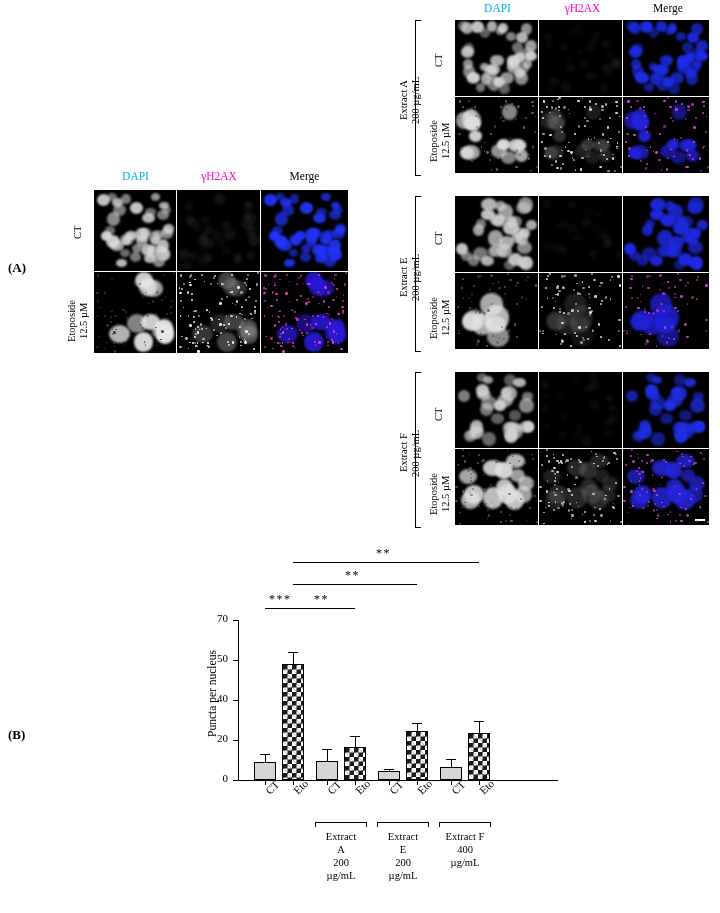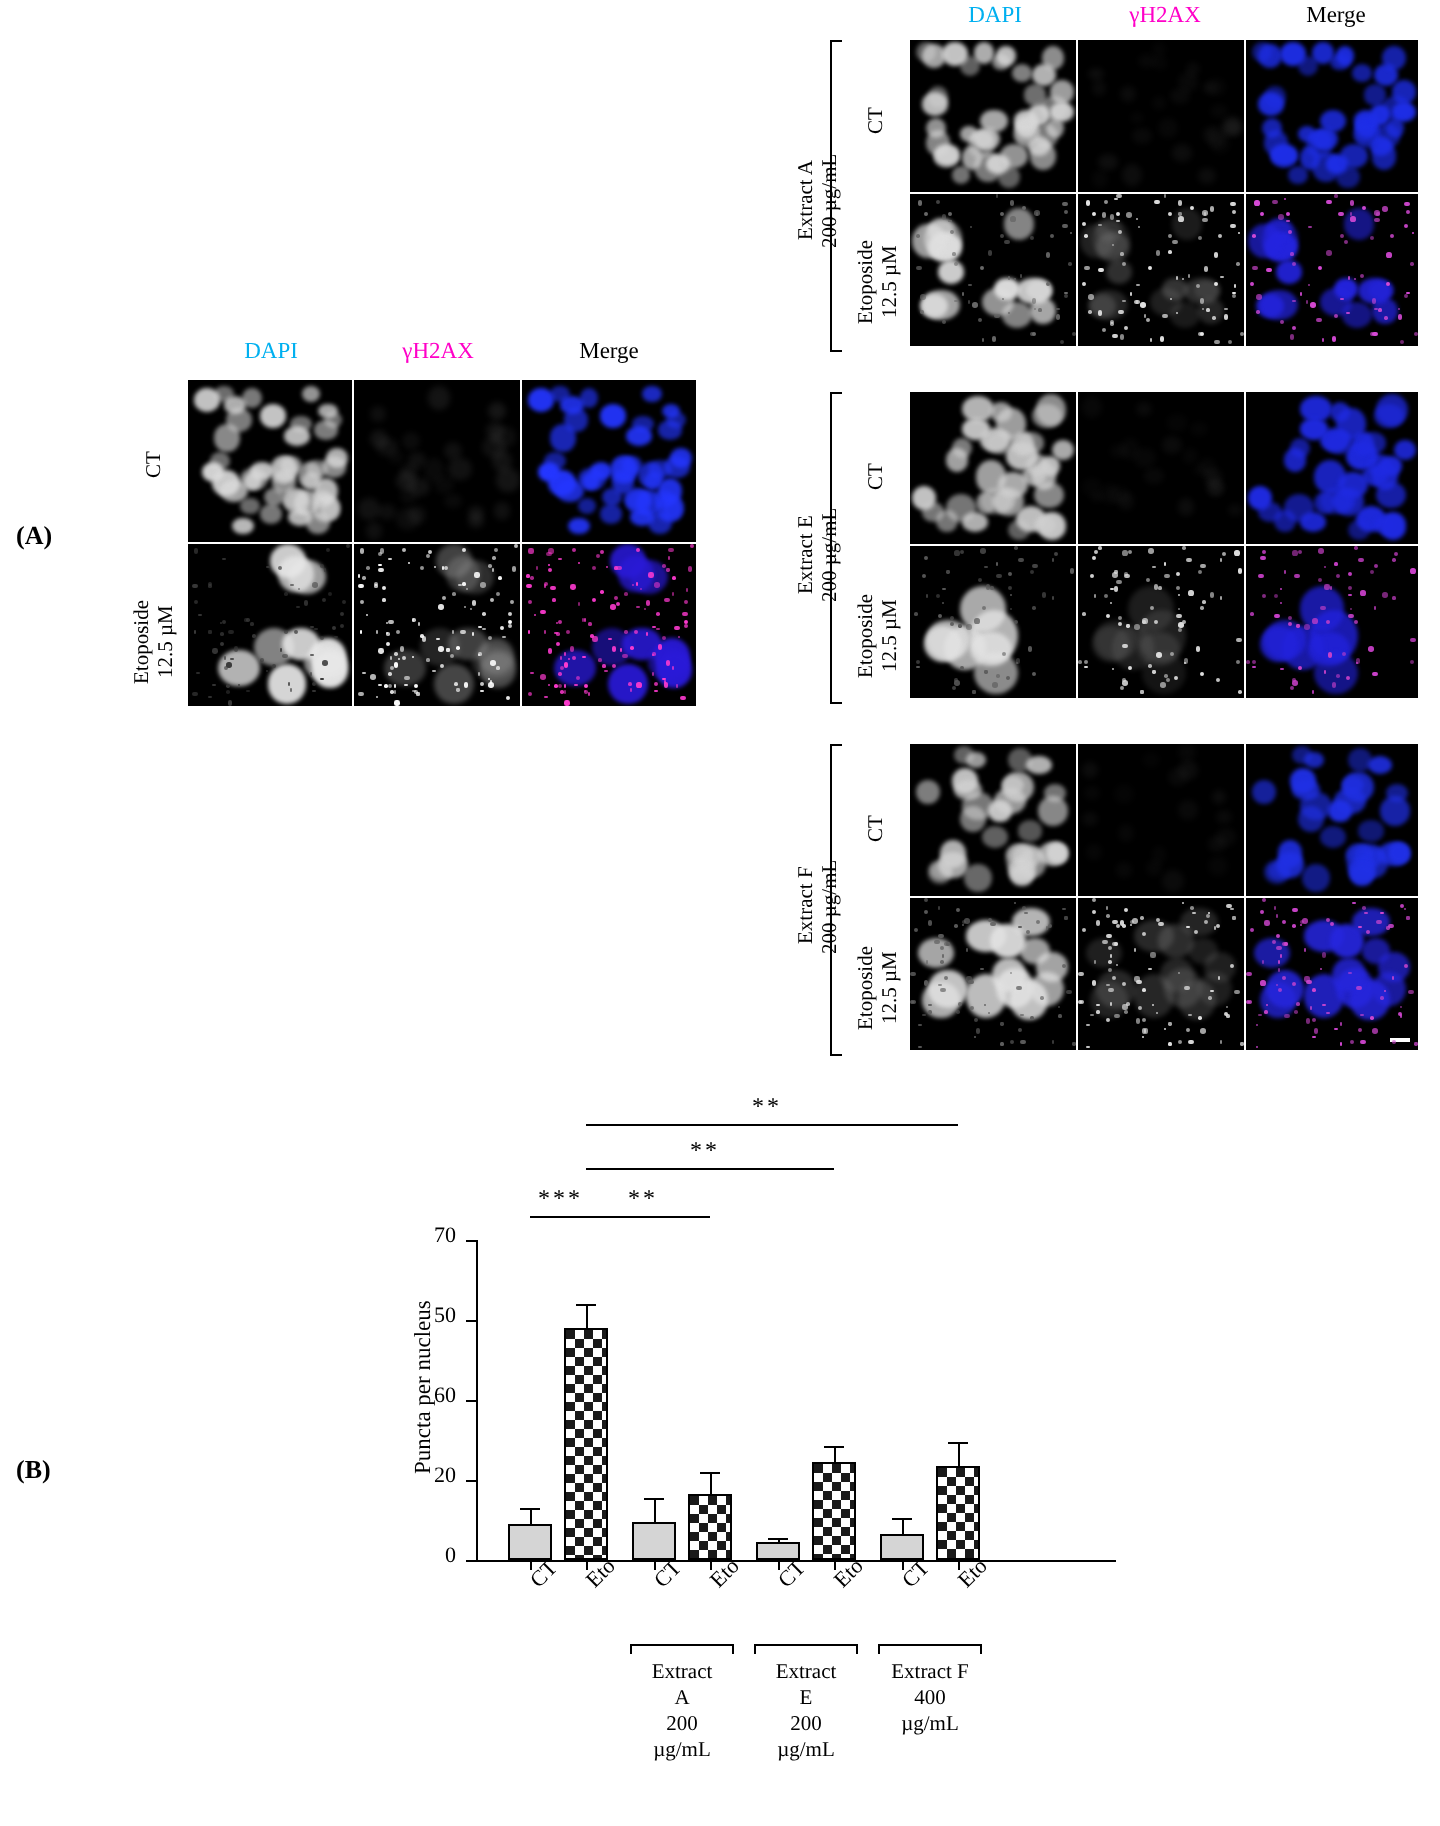--- a/index.html
+++ b/index.html
@@ -1824,21 +1824,21 @@
 <div id="chart-area">
   <div class="ylabel" style="left:6px; top:62px; height:120px;">Puncta per nucleus</div>
   <div id="chart-plot" style="position:absolute; left:0; top:0; width:400px; height:350px;">
       <div class="axis-line" style="left: 38px; top: 65px; width: 1px; height: 160px;"></div>
       <div class="axis-line" style="left: 38px; top: 225px; width: 320px; height: 1px;"></div>
       <div class="tick" style="left: 33px; top: 225px;"></div>
       <div class="ytick-label" style="left: 8px; top: 217px;">0</div>
       <div class="tick" style="left: 33px; top: 185px;"></div>
       <div class="ytick-label" style="left: 8px; top: 177px;">20</div>
       <div class="tick" style="left: 33px; top: 145px;"></div>
-      <div class="ytick-label" style="left: 8px; top: 137px;">60</div>
+      <div class="ytick-label" style="left: 8px; top: 137px;">40</div>
       <div class="tick" style="left: 33px; top: 105px;"></div>
       <div class="ytick-label" style="left: 8px; top: 97px;">50</div>
       <div class="tick" style="left: 33px; top: 65px;"></div>
       <div class="ytick-label" style="left: 8px; top: 57px;">70</div>
       <div class="bar plain" style="left: 54px; width: 22px; top: 207px; height: 18px;"></div>
       <div class="errbar" style="left: 65px; top: 199px; height: 8px;"></div>
       <div class="errcap" style="left: 60px; top: 199px; width: 10px;"></div>
       <div class="tick" style="left: 64.5px; top: 226px; width: 1px; height: 4px;"></div>
       <div class="xtick-label" style="left: 63px; top: 233px;">CT</div>
       <div class="bar checker" style="left: 82px; width: 22px; top: 109px; height: 116px;"></div>

